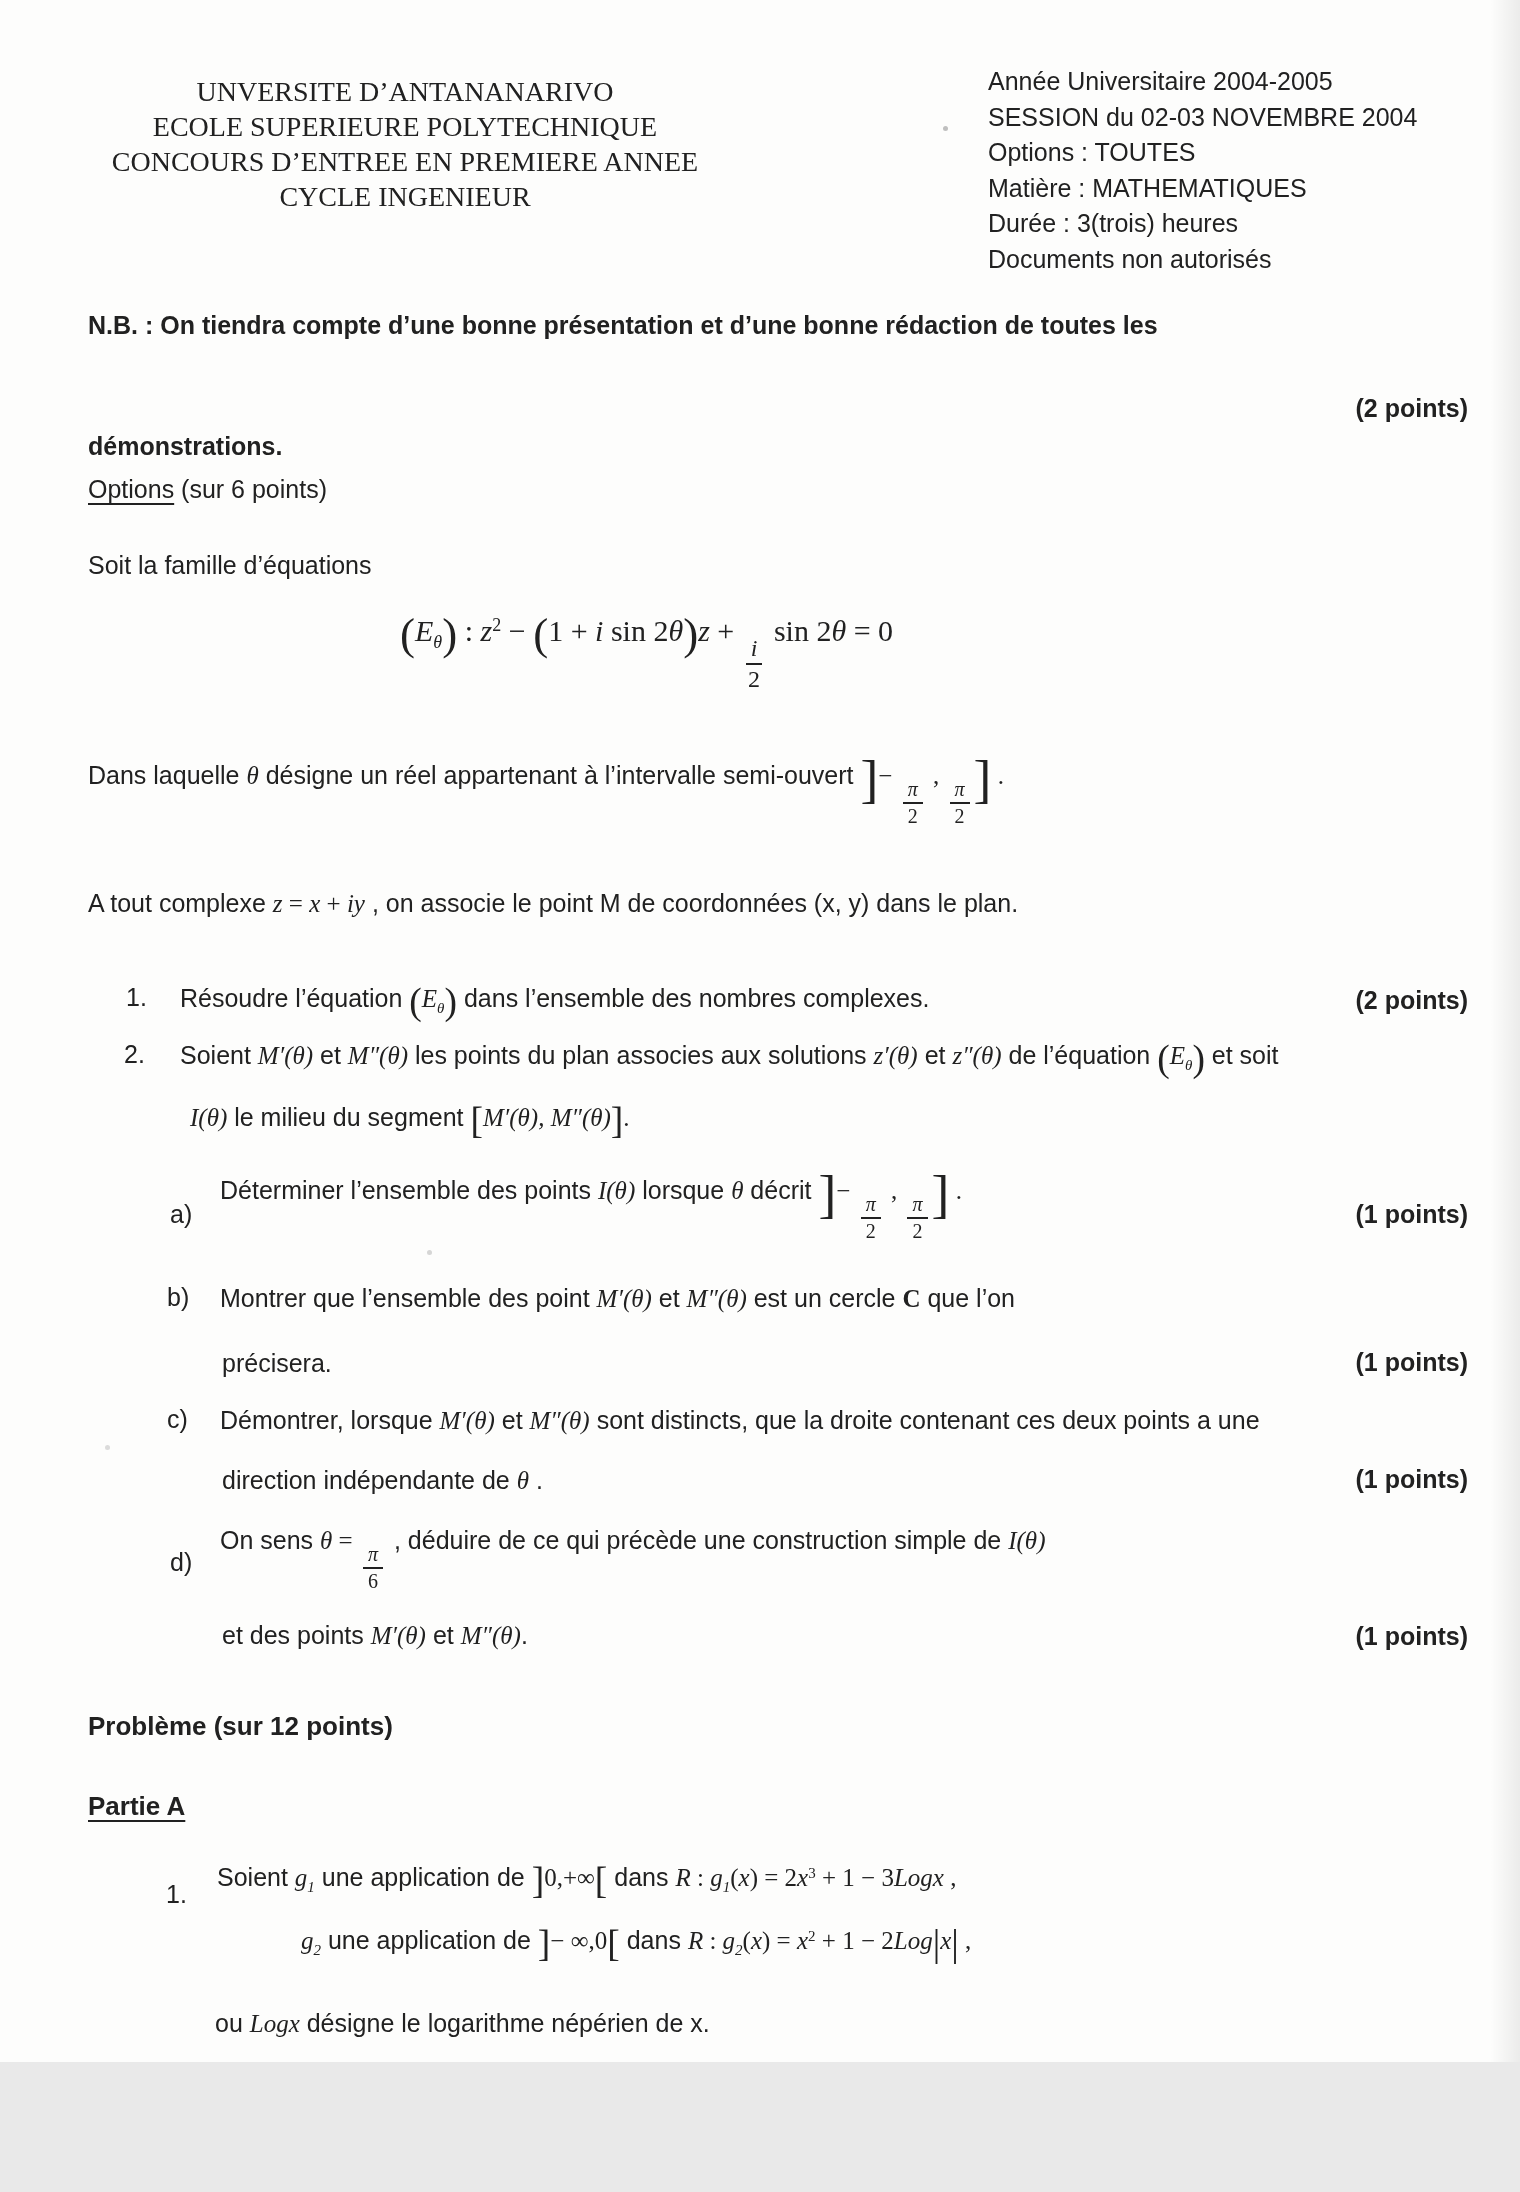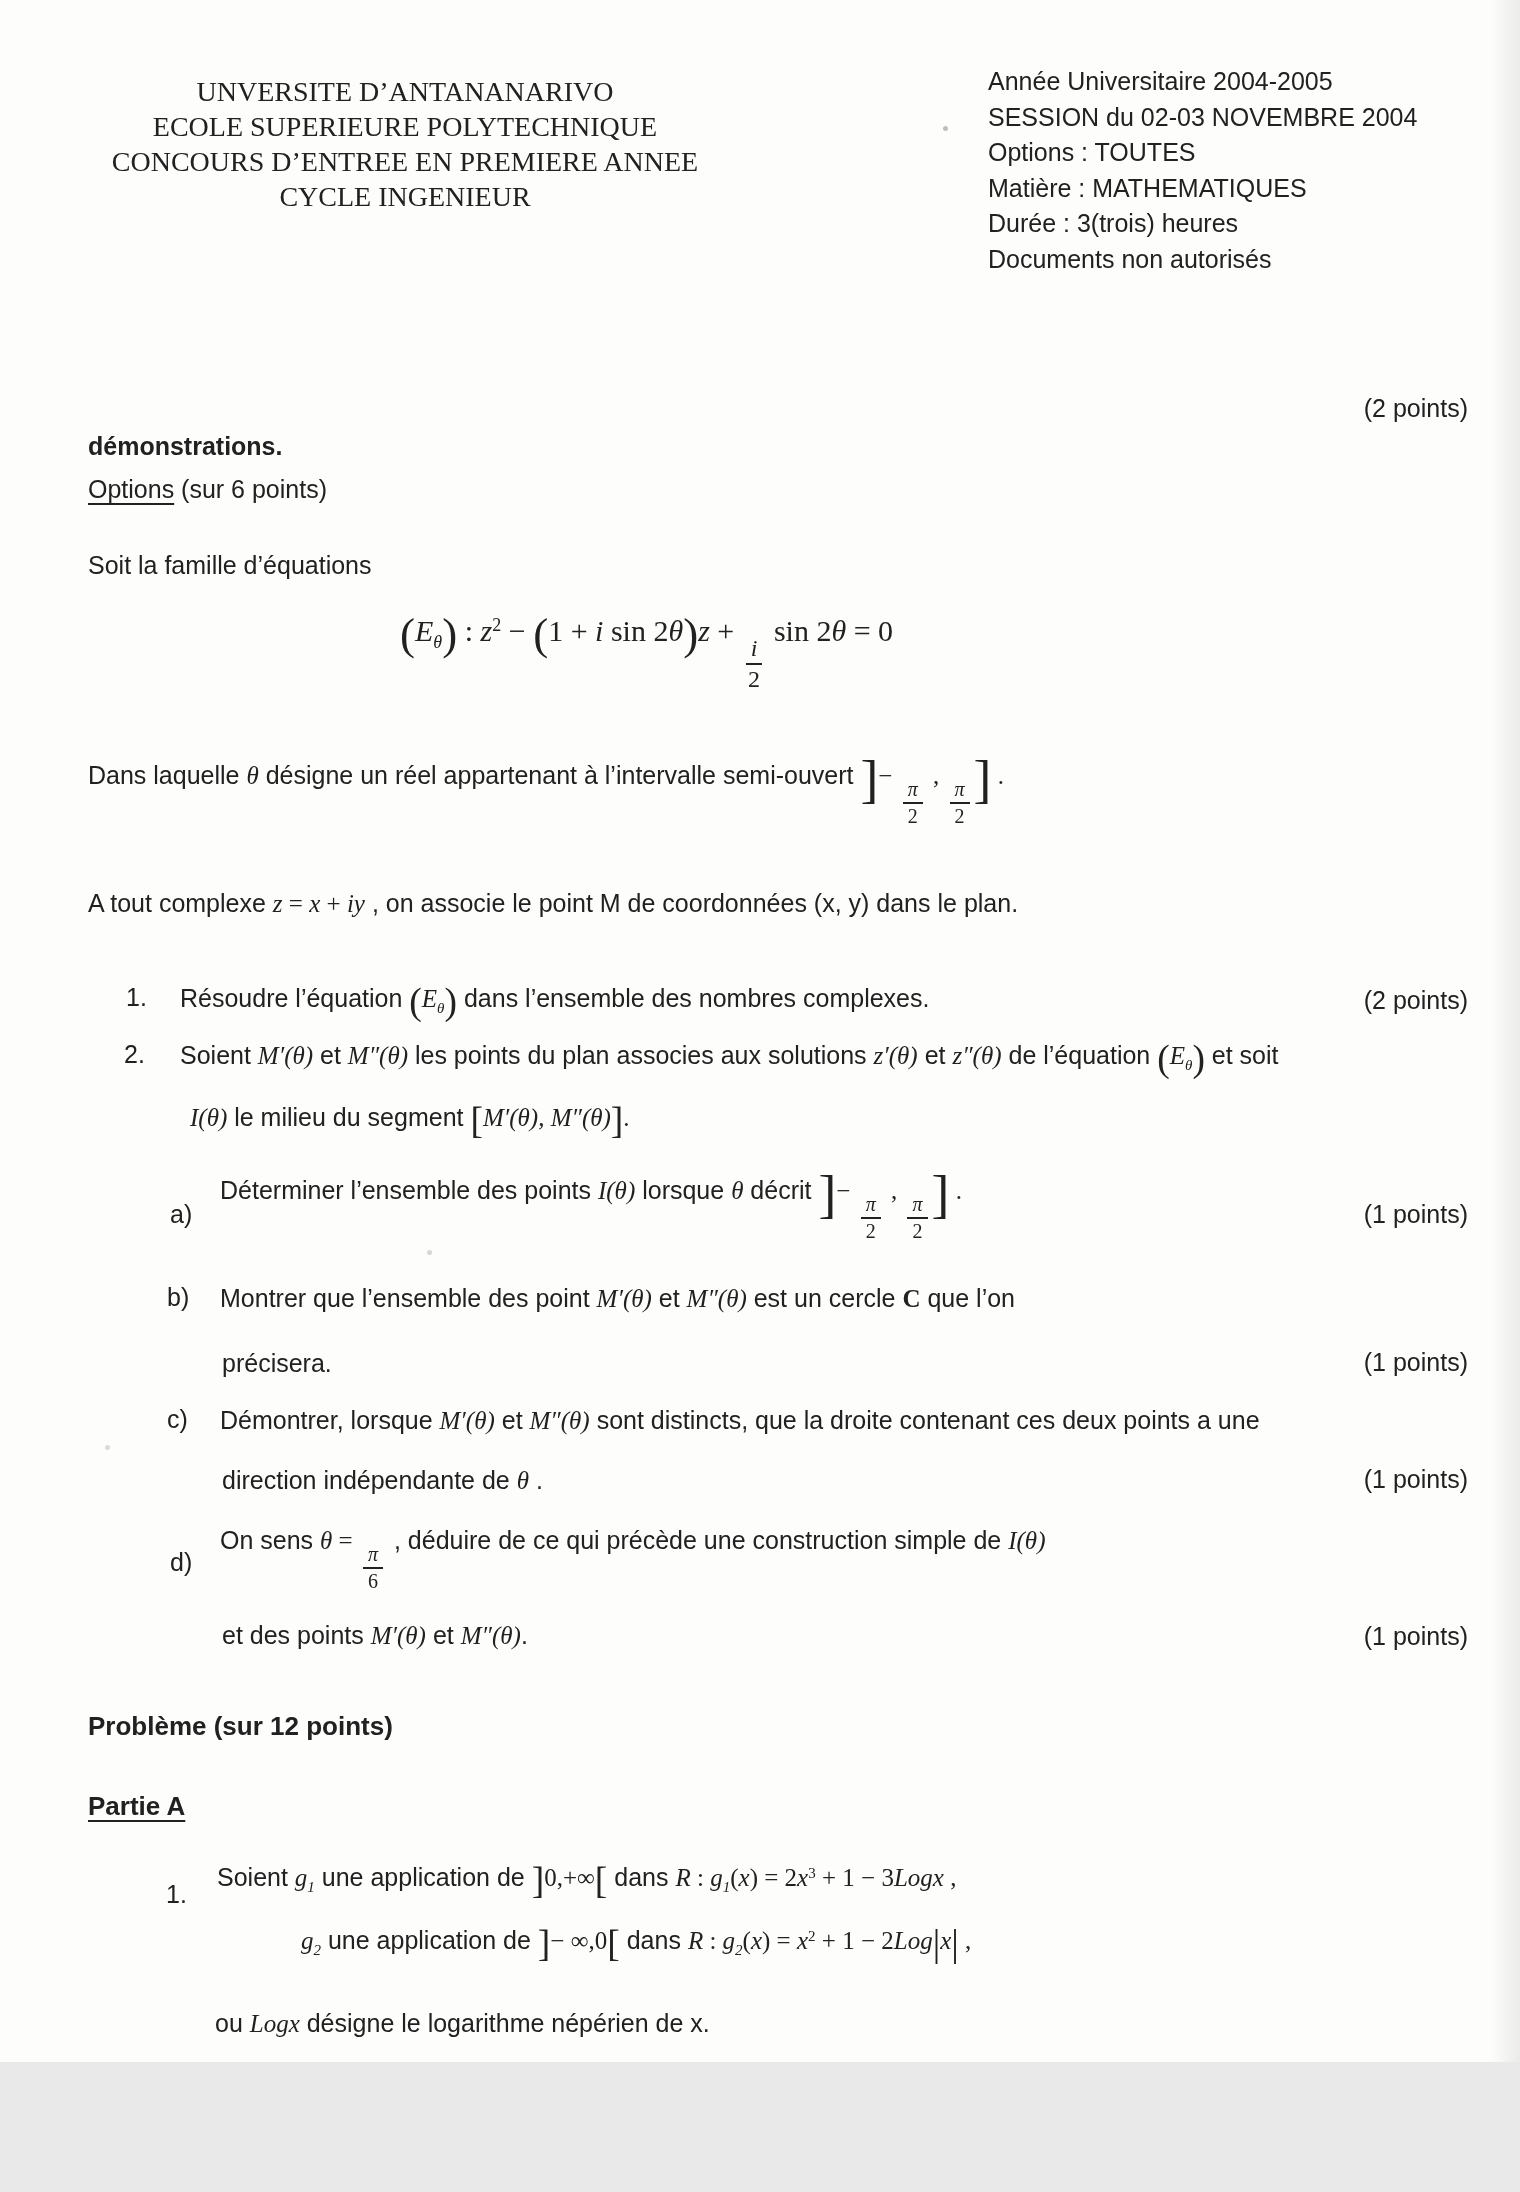--- a/index.html
+++ b/index.html
@@ -12,21 +12,21 @@
   }
   .edge-shade{position:absolute;top:0;right:0;width:30px;height:100%;
     background:linear-gradient(to right, rgba(0,0,0,0) 0%, rgba(0,0,0,0.07) 100%);}
   .speck{position:absolute;width:5px;height:5px;border-radius:50%;background:#8d8d8d;opacity:.55;}
   .hdr-left{position:absolute;left:85px;top:74px;width:640px;text-align:center;
     font-family:"Liberation Serif", serif;font-size:28px;line-height:35px;}
   .hdr-right{position:absolute;left:988px;top:64px;font-size:25px;line-height:35.5px;}
   .line{position:absolute;white-space:nowrap;font-size:25px;line-height:1.25;}
   .bold{font-weight:700;}
   .uline{text-decoration:underline;text-underline-offset:5px;}
-  .pts{position:absolute;right:52px;white-space:nowrap;font-weight:400;font-size:25px;}
+  .pts{position:absolute;right:52px;white-space:nowrap;font-weight:700;font-size:25px;}
   .marker{position:absolute;font-size:25px;}
   .equation{font-size:30px;}
   
   .seg-t{}
   .seg-u{text-decoration:underline;text-underline-offset:5px;}
   .seg-i{font-family:"Liberation Serif", serif;font-style:italic;}
   .seg-n{font-family:"Liberation Serif", serif;}
   .seg-bC{font-family:"Liberation Serif", serif;font-weight:700;}
   .seg-sub{font-family:"Liberation Serif", serif;font-style:italic;font-size:.6em;vertical-align:-0.4em;}
   .seg-sup{font-family:"Liberation Serif", serif;font-size:.6em;vertical-align:.55em;}
@@ -55,20 +55,21 @@
 
   <div class="hdr-right">
     <div>Année Universitaire 2004-2005</div>
     <div>SESSION du 02-03 NOVEMBRE 2004</div>
     <div>Options : TOUTES</div>
     <div>Matière : MATHEMATIQUES</div>
     <div>Durée : 3(trois) heures</div>
     <div>Documents non autorisés</div>
   </div>
 
+  <div class="line bold" style="left:88px;top:310px;">N.B. : On tiendra compte d’une bonne présentation et d’une bonne rédaction de toutes les</div>
   <div class="line bold" style="left:88px;top:415px;margin-top:16px;">démonstrations.</div>
   <div class="pts" style="top:394px;">(2 points)</div>
 
   <div class="line" style="left:88px;top:474px;"><span class="seg-u">Options</span><span class="seg-t"> (sur 6 points)</span></div>
   <div class="line" style="left:88px;top:550px;">Soit la famille d’équations</div>
 
   <div class="line equation" style="left:400px;top:612px;"><span class="seg-big">(</span><span class="seg-i">E</span><span class="seg-sub">θ</span><span class="seg-big">)</span><span class="seg-n"> : </span><span class="seg-i">z</span><span class="seg-sup">2</span><span class="seg-n"> − </span><span class="seg-big">(</span><span class="seg-n">1 + </span><span class="seg-i">i</span><span class="seg-n"> sin 2</span><span class="seg-i">θ</span><span class="seg-big">)</span><span class="seg-i">z</span><span class="seg-n"> + </span><span class="frac">
         <span class="fn seg-i">i</span>
         <span class="fd seg-n">2</span>
       </span><span class="seg-n"> sin 2</span><span class="seg-i">θ</span><span class="seg-n"> = 0</span></div>

